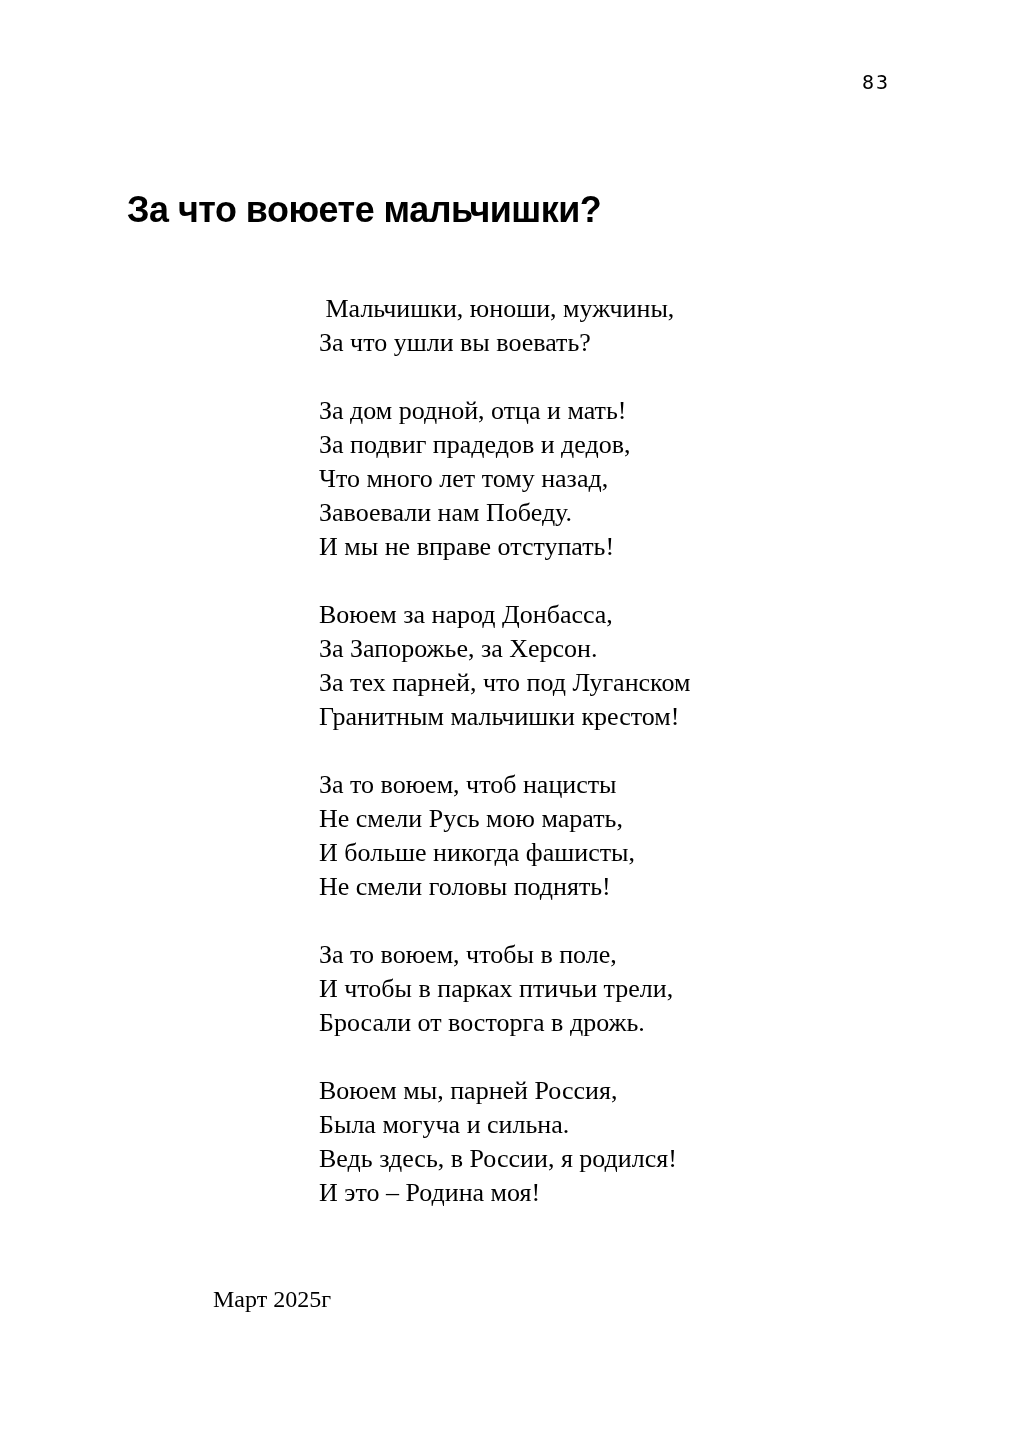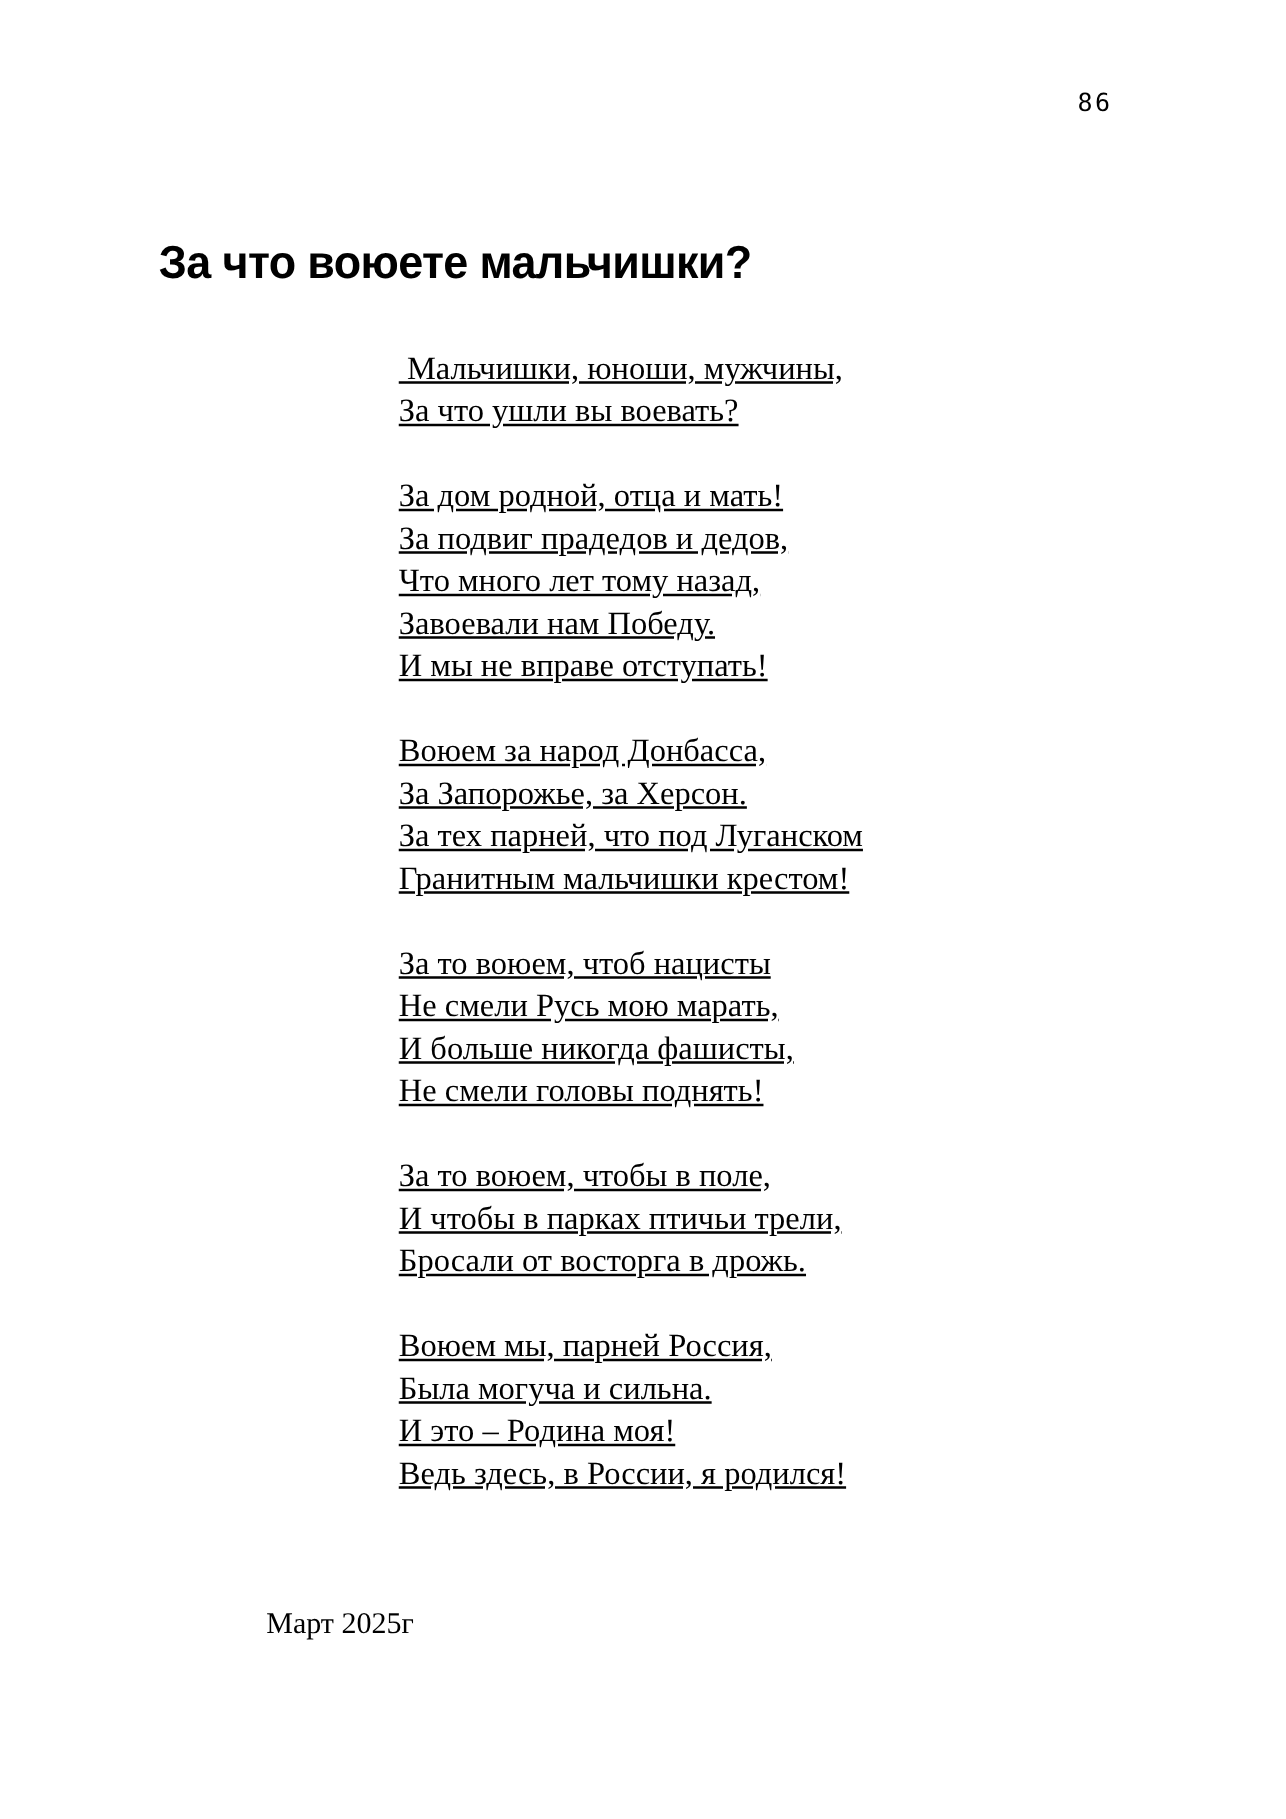--- a/index.html
+++ b/index.html
@@ -10,31 +10,31 @@
     }
     .title {
       position: absolute; left: 127px; top: 189px; margin: 0;
       font-family: "Liberation Sans", sans-serif; font-weight: bold; font-size: 37px;
       letter-spacing: -0.5px; transform: scaleX(0.97); transform-origin: left;
     }
     .poem {
       position: absolute; left: 319px; top: 276px;
       font-family: "Liberation Serif", serif; font-size: 26px;
     }
-    .stanza { margin: 2px 0 34px 0; text-decoration: underline; }
+    .stanza { margin: 16px 0 34px 0; }
     .line { display: block; height: 34px; line-height: 34px; white-space: pre; }
     .date {
       position: absolute; left: 213px; top: 1286px;
       font-family: "Liberation Serif", serif; font-size: 24px;
     }
   </style>
 </head>
 <body>
 
-<div class="page-number">86</div>
+<div class="page-number">83</div>
 <h1 class="title">За что воюете мальчишки?</h1>
 
 <div class="poem">
   <div class="stanza">
     <span class="line"> Мальчишки, юноши, мужчины,</span>
     <span class="line">За что ушли вы воевать?</span>
   </div>
   <div class="stanza">
     <span class="line">За дом родной, отца и мать!</span>
     <span class="line">За подвиг прадедов и дедов,</span>
@@ -55,18 +55,18 @@
     <span class="line">Не смели головы поднять!</span>
   </div>
   <div class="stanza">
     <span class="line">За то воюем, чтобы в поле,</span>
     <span class="line">И чтобы в парках птичьи трели,</span>
     <span class="line">Бросали от восторга в дрожь.</span>
   </div>
   <div class="stanza">
     <span class="line">Воюем мы, парней Россия,</span>
     <span class="line">Была могуча и сильна.</span>
+    <span class="line">Ведь здесь, в России, я родился!</span>
     <span class="line">И это – Родина моя!</span>
-    <span class="line">Ведь здесь, в России, я родился!</span>
   </div>
 </div>
 
 <div class="date">Март 2025г</div>
 
 </body></html>

